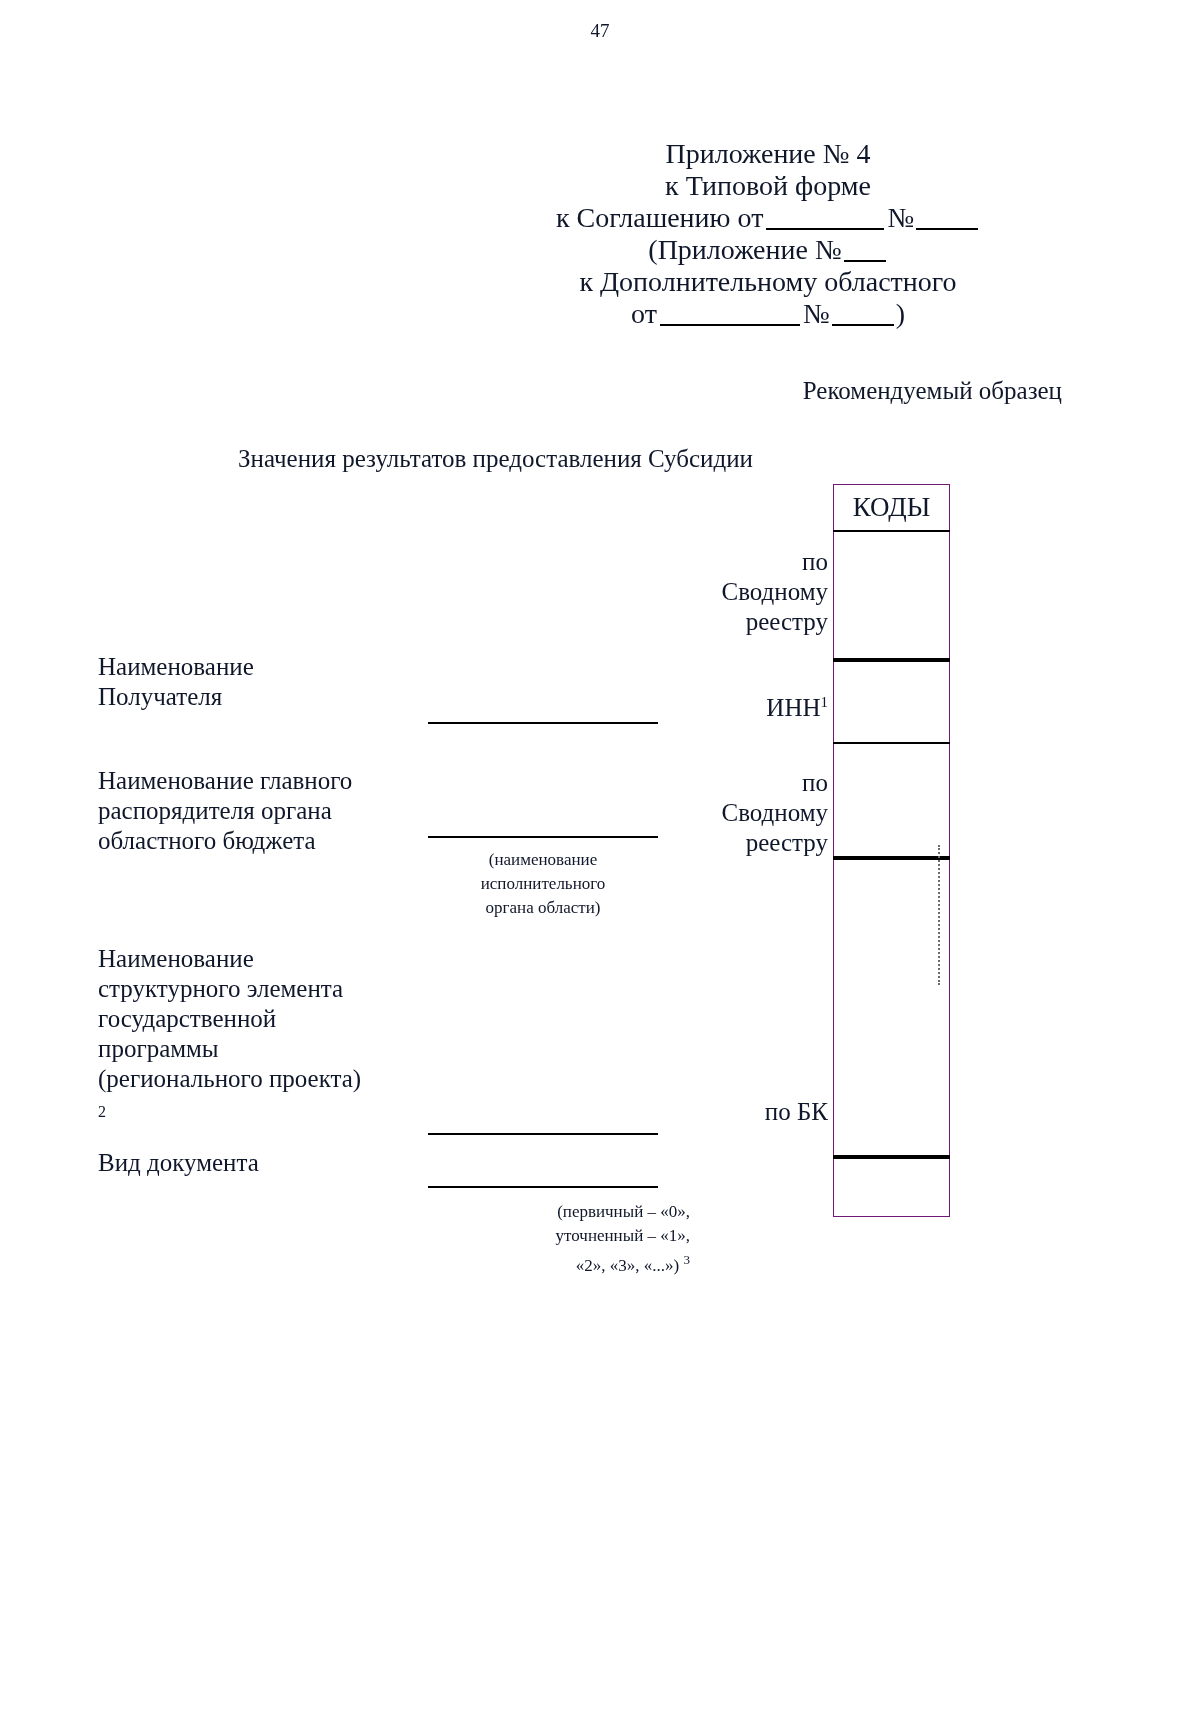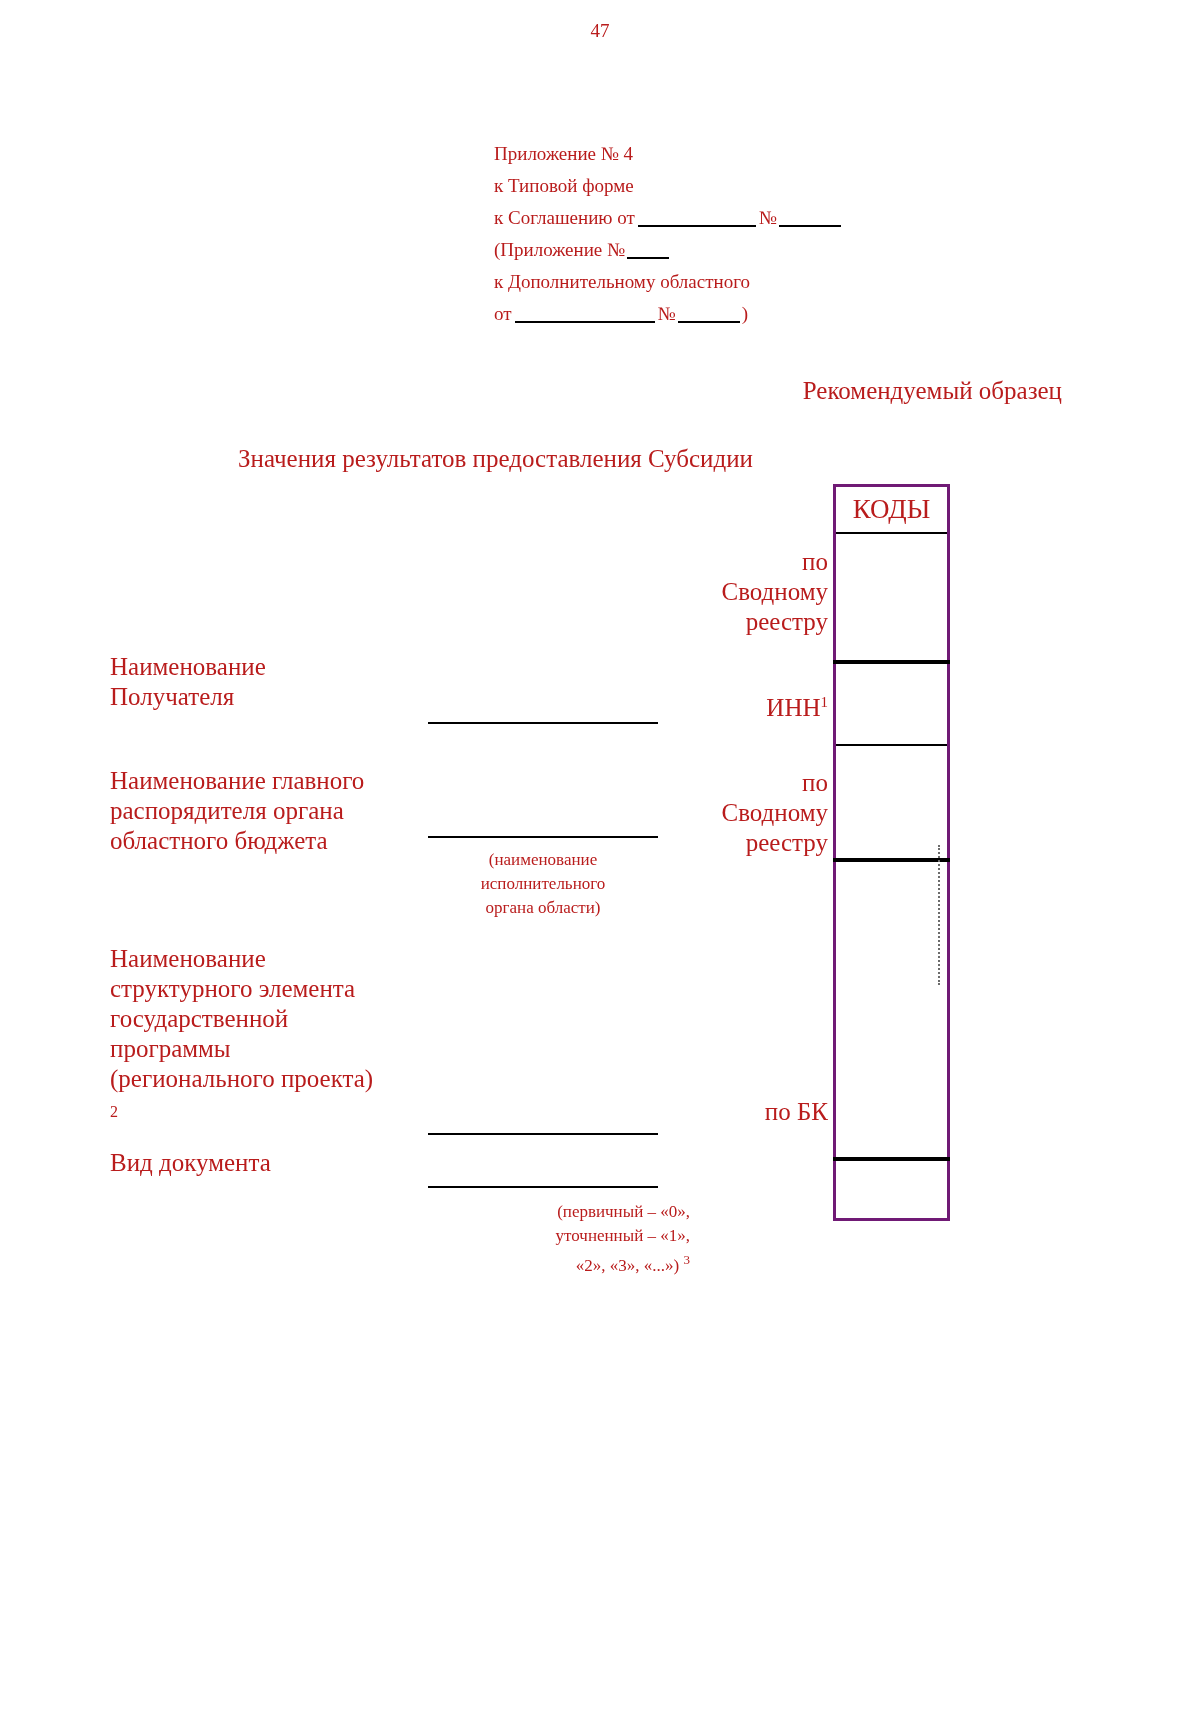--- a/index.html
+++ b/index.html
@@ -6,42 +6,42 @@
     margin: 0;
     padding: 0;
     background: #ffffff;
   }
   .page {
     position: relative;
     width: 1200px;
     height: 1722px;
     background: #ffffff;
     font-family: "Liberation Serif", "DejaVu Serif", serif;
-    color: #b91c1c;
+    color: #0f172a;
     overflow: hidden;
   }
 
   
   .page-number {
     position: absolute;
     top: 20px;
     left: 0;
     width: 1200px;
     text-align: center;
     font-size: 19px;
   }
 
   
   .header-block {
     position: absolute;
     top: 138px;
-    right: 146px;
+    right: 152px;
     width: 560px;
-    text-align: left;
-    font-size: 19px;
+    text-align: center;
+    font-size: 28px;
     line-height: 32px;
     white-space: nowrap;
   }
   .header-line { display: block; }
   .blank-xs { display: inline-block; width: 42px; border-bottom: 2px solid #000; vertical-align: -3px; margin: 0 2px; }
   .blank-sm { display: inline-block; width: 62px; border-bottom: 2px solid #000; vertical-align: -3px; margin: 0 2px; }
   .blank-md { display: inline-block; width: 118px; border-bottom: 2px solid #000; vertical-align: -3px; margin: 0 3px; }
   .blank-lg { display: inline-block; width: 140px; border-bottom: 2px solid #000; vertical-align: -3px; margin: 0 3px; }
 
   .recommended {
@@ -61,21 +61,21 @@
     font-size: 25px;
     white-space: nowrap;
   }
 
   
   .codes-table {
     position: absolute;
     top: 484px;
     left: 833px;
     width: 117px;
-    border: 3px solid #701a75;
+    border: 1px solid #701a75;
     border-collapse: collapse;
     background: #fff;
   }
   .codes-cap {
     height: 43px;
     text-align: center;
     font-size: 27px;
     border-bottom: 2px solid #000;
     line-height: 43px;
   }
@@ -112,21 +112,20 @@
     font-size: 15px;
     vertical-align: super;
   }
 
   
   .lbl {
     position: absolute;
     left: 98px;
     font-size: 25px;
     line-height: 30px;
-    margin-left: 12px;
   }
   .lbl-sup {
     font-size: 16px;
   }
 
   
   .rule {
     position: absolute;
     left: 428px;
     width: 230px;

